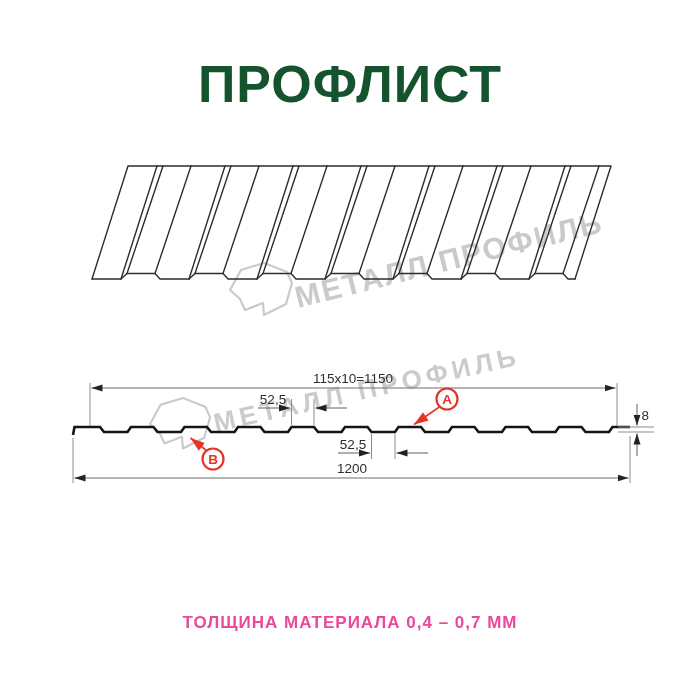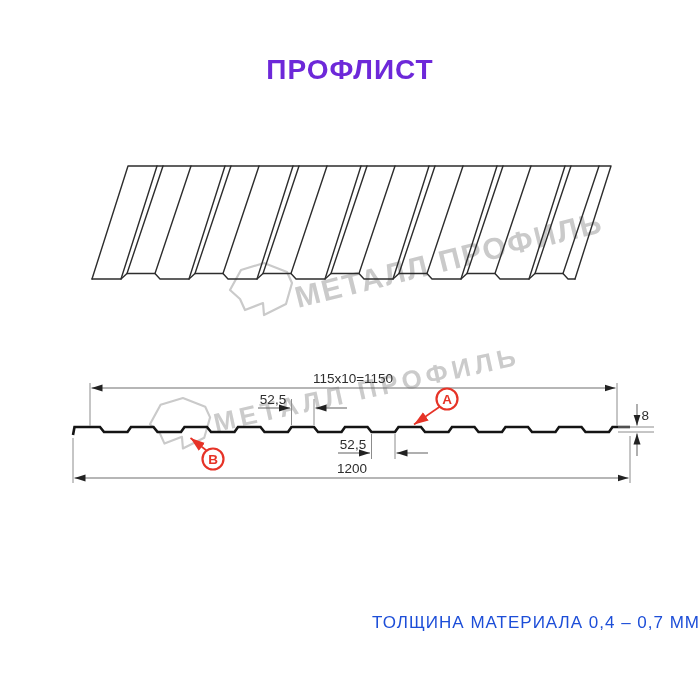--- a/index.html
+++ b/index.html
@@ -1,23 +1,23 @@
 <!DOCTYPE html>
 <html><head>
 <meta charset="utf-8">
 <style>
   html,body{margin:0;padding:0;background:#fff;}
   .page{position:relative;width:700px;height:700px;background:#fff;overflow:hidden;
         font-family:"Liberation Sans", sans-serif;}
   .title{position:absolute;top:54px;left:0;width:700px;text-align:center;
-         font-size:28px;font-weight:bold;letter-spacing:1px;color:#6d28d9;}
+         font-size:52px;font-weight:bold;letter-spacing:1px;color:#14532d;}
   .code{position:absolute;top:101px;left:0;width:700px;text-align:center;
         font-size:20px;font-weight:bold;letter-spacing:0.5px;color:#272727;}
-  .footer{position:absolute;top:613px;left:0;width:700px;text-align:right;
-          font-size:17px;font-weight:normal;letter-spacing:1px;color:#1d4ed8;}
+  .footer{position:absolute;top:613px;left:0;width:700px;text-align:center;
+          font-size:17px;font-weight:bold;letter-spacing:1px;color:#ec4899;}
   svg{position:absolute;top:0;left:0;}
   .thin{stroke:#2d2d2d;stroke-width:1.4;fill:none;stroke-linejoin:round;stroke-linecap:round;}
   .xsec{stroke:#141414;stroke-width:2.6;fill:none;stroke-linejoin:miter;}
   .ext{stroke:#8c8c8c;stroke-width:1;fill:none;}
   .stub{stroke:#6e6e6e;stroke-width:1.1;fill:none;}
   .dimtxt{font-family:"Liberation Sans", sans-serif;font-size:13.5px;fill:#2e2e2e;}
   .redln{stroke-width:1.6;fill:none;}
   .redtxt{font-family:"Liberation Sans", sans-serif;font-size:13.5px;font-weight:bold;}
 </style>
 </head>

